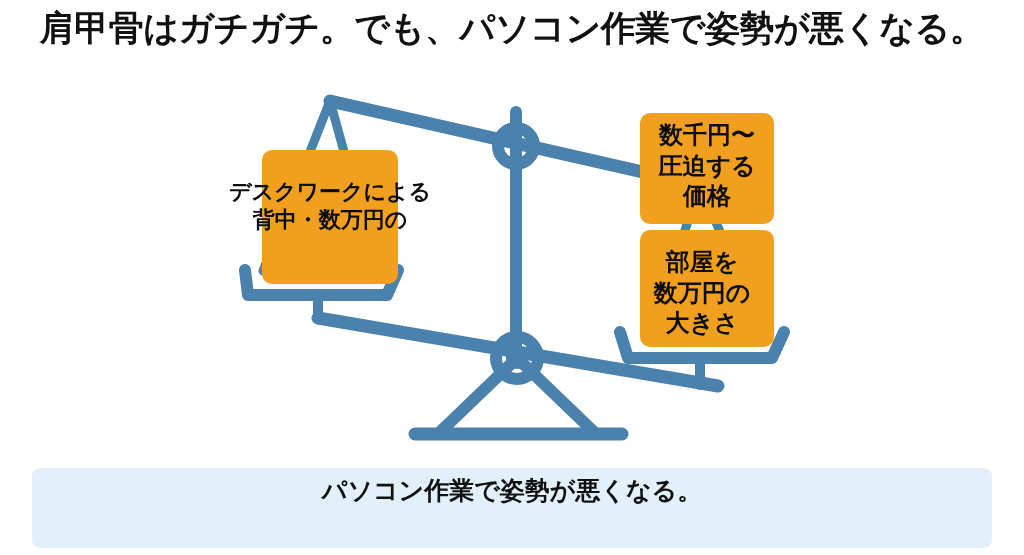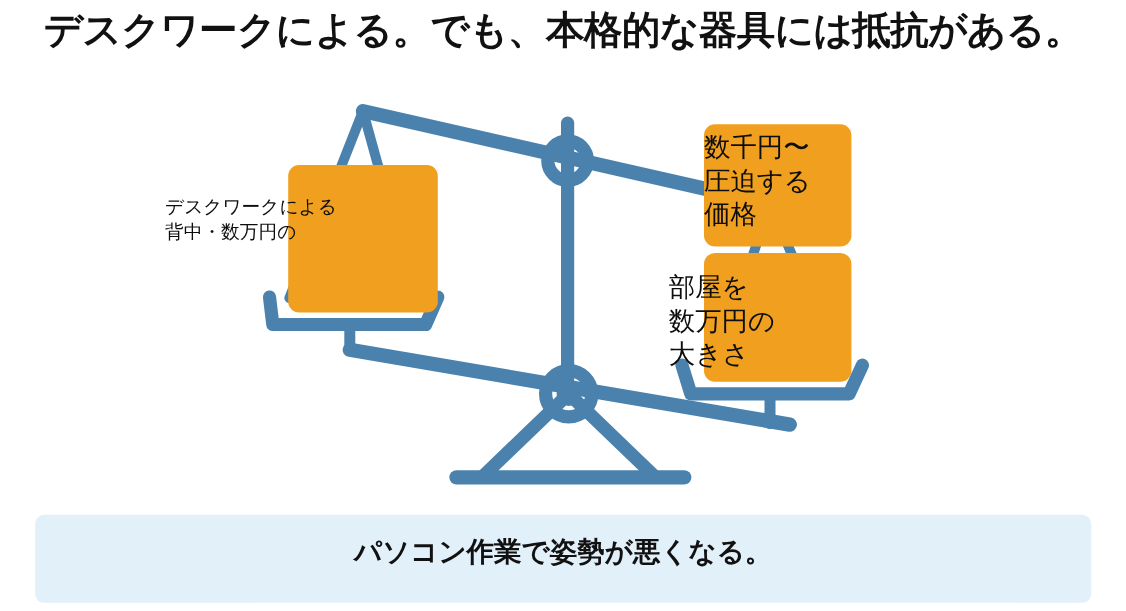--- a/index.html
+++ b/index.html
@@ -39,64 +39,63 @@
   }
 
   
   .orange-box {
     position:absolute;
     background:#F0A01E;
     border-radius:10px;
   }
   .box-text {
     position:absolute;
-    text-align:left;
-    font-weight:normal;
+    text-align:center;
+    font-weight:bold;
     color:#0d0d0d;
     white-space:nowrap;
     line-height:1.28;
   }
 
   #box-left        { left:262px; top:150px; width:136px; height:134px; }
-  #box-left-text   { left:150px; top:178px; width:360px; font-size:17px; }
+  #box-left-text   { left:150px; top:178px; width:360px; font-size:22px; }
 
   #box-right-top       { left:640px; top:113px; width:134px; height:111px; }
   #box-right-top-text  { left:640px; top:120px; width:134px; font-size:24px; }
 
   #box-right-bottom      { left:640px; top:230px; width:134px; height:117px; }
-  #box-right-bottom-text { left:608px; top:247px; width:134px; font-size:24px; }
+  #box-right-bottom-text { left:635px; top:247px; width:134px; font-size:24px; }
 
   
   #footer-panel {
     position:absolute;
     left:32px; top:468px;
     width:960px; height:80px;
     background:#E2F0FA;
     border-radius:8px;
   }
   #footer-text {
     position:absolute;
     left:32px; top:474px;
     width:960px;
     text-align:center;
     font-size:25px;
     font-weight:bold;
     color:#111111;
     line-height:1.35;
     white-space:nowrap;
-    margin-top:12px;
   }
   .footer-line { display:block; }
 </style>
 </head>
 <body>
 
 <div id="slide">
 
-  <div id="headline">デスクワークによる。でも、本格的な器具には抵抗がある。</div>
+  <div id="headline">肩甲骨はガチガチ。でも、パソコン作業で姿勢が悪くなる。</div>
 
   <svg id="scale-art" viewBox="0 0 1024 555" width="1024" height="555" xmlns="http://www.w3.org/2000/svg">
 
     <g stroke="#4A82AD" fill="none" stroke-linecap="round" stroke-linejoin="round">
 
       <path d="M 330 101 L 700 185" stroke-width="13"></path>
 
       <path d="M 516 112 L 516 358" stroke-width="12"></path>
 
       <circle cx="516" cy="146" r="18" stroke-width="12"></circle>

